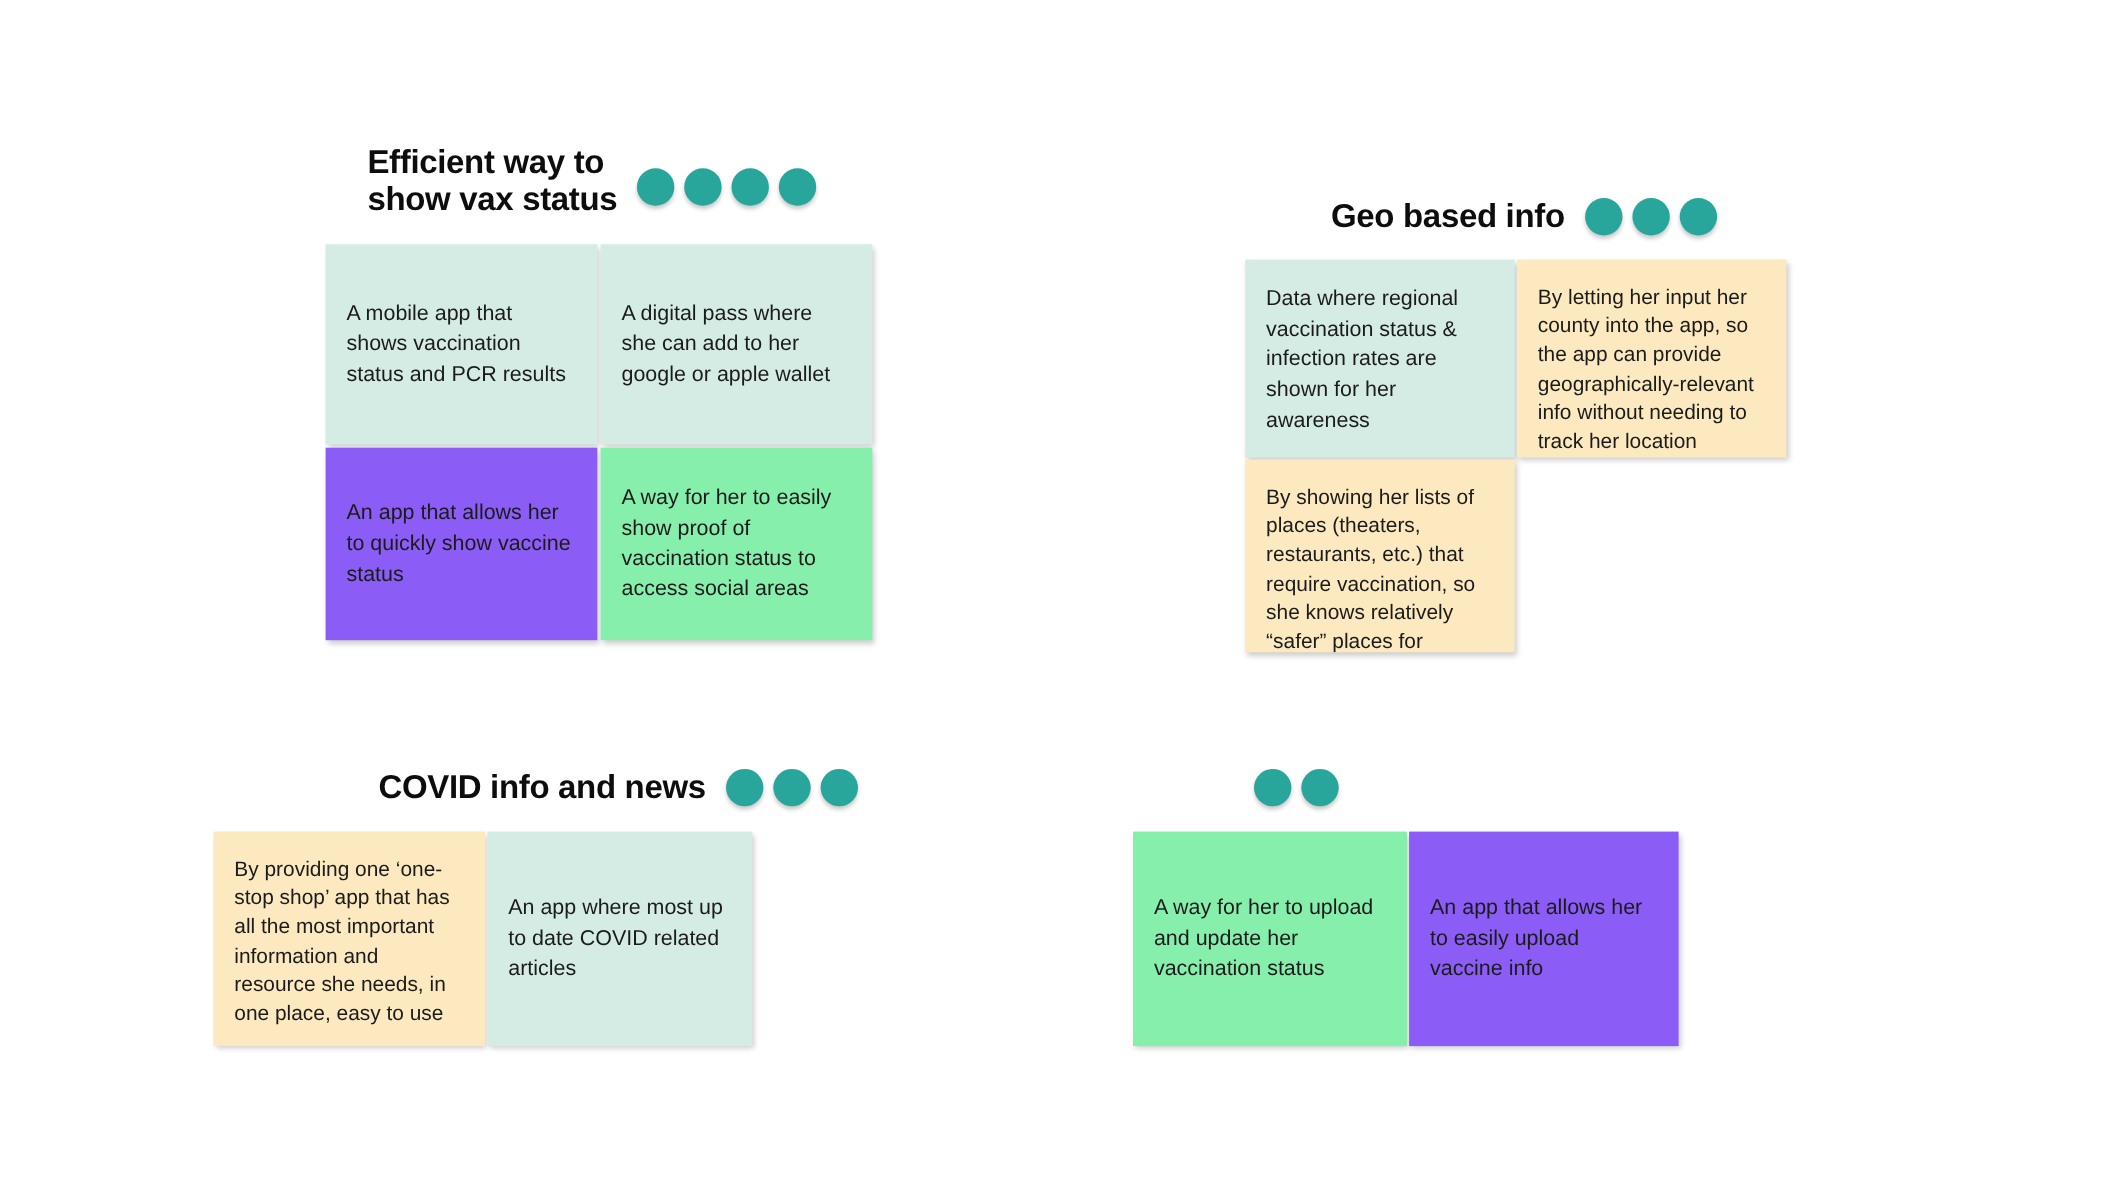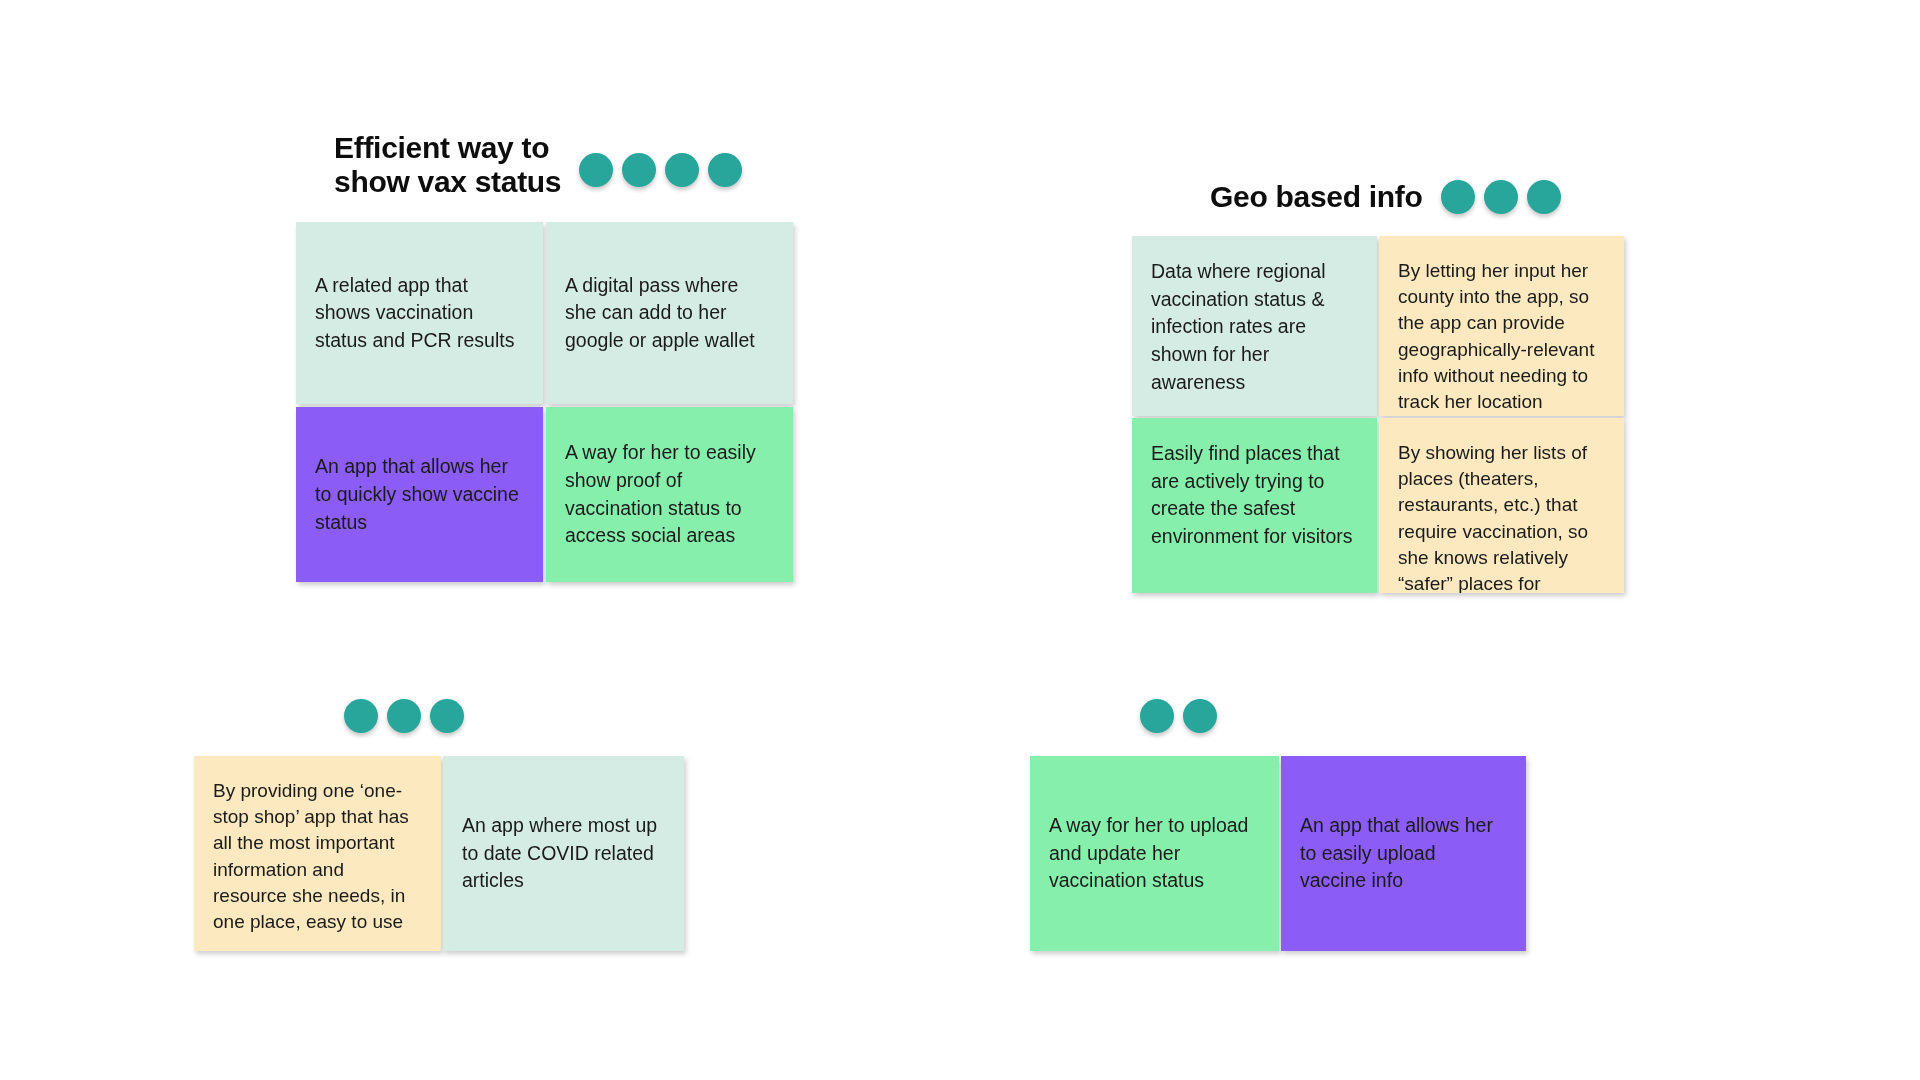--- a/index.html
+++ b/index.html
@@ -120,21 +120,21 @@
 show vax status</h2>
       <div class="dots">
         <span class="dot"></span>
         <span class="dot"></span>
         <span class="dot"></span>
         <span class="dot"></span>
       </div>
     </div>
     <div class="grid" id="grid-vax">
       <div class="cell c-mint">
-        <span>A related app that shows vaccination status and PCR results</span>
+        <span>A mobile app that shows vaccination status and PCR results</span>
       </div>
       <div class="cell c-mint">
         <span>A digital pass where she can add to her google or apple wallet</span>
       </div>
       <div class="cell c-gold">
         <span>An app that allows her to quickly show vaccine status</span>
       </div>
       <div class="cell c-white">
         <span>A way for her to easily show proof of vaccination status to access social areas</span>
       </div>
@@ -150,31 +150,29 @@
         <span class="dot"></span>
       </div>
     </div>
     <div class="grid" id="grid-geo">
       <div class="cell c-mint top">
         <span>Data where regional vaccination status &amp; infection rates are shown for her awareness</span>
       </div>
       <div class="cell c-cream small top">
         <span>By letting her input her county into the app, so the app can provide geographically-relevant info without needing to track her location</span>
       </div>
-      <div class="cell c-white top">
-        <span>Easily find places that are actively trying to create the safest environment for visitors</span>
-      </div>
       <div class="cell c-cream small top">
         <span>By showing her lists of places (theaters, restaurants, etc.) that require vaccination, so she knows relatively “safer” places for socialization</span>
       </div>
     </div>
   </section>
 
   <section class="panel" id="panel-covid">
     <div class="panel-head">
+      <h2 class="panel-title">COVID info and news</h2>
       <div class="dots">
         <span class="dot"></span>
         <span class="dot"></span>
         <span class="dot"></span>
       </div>
     </div>
     <div class="grid" id="grid-covid">
       <div class="cell c-cream small top">
         <span>By providing one ‘one-stop shop’ app that has all the most important information and resource she needs, in one place, easy to use</span>
       </div>

